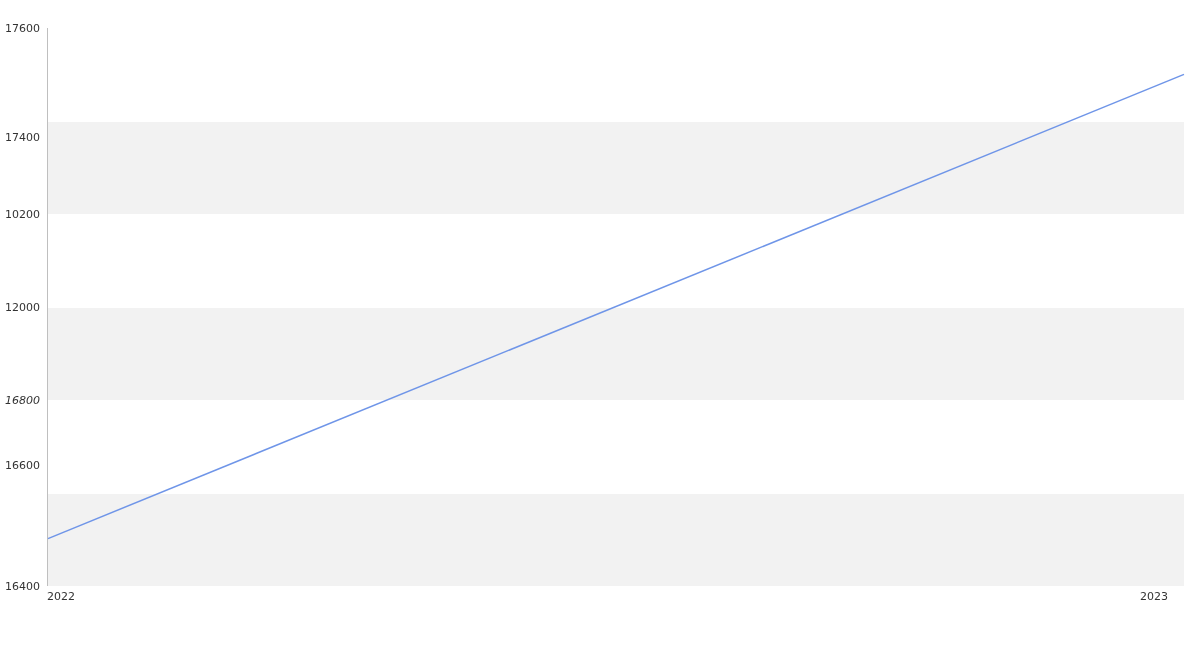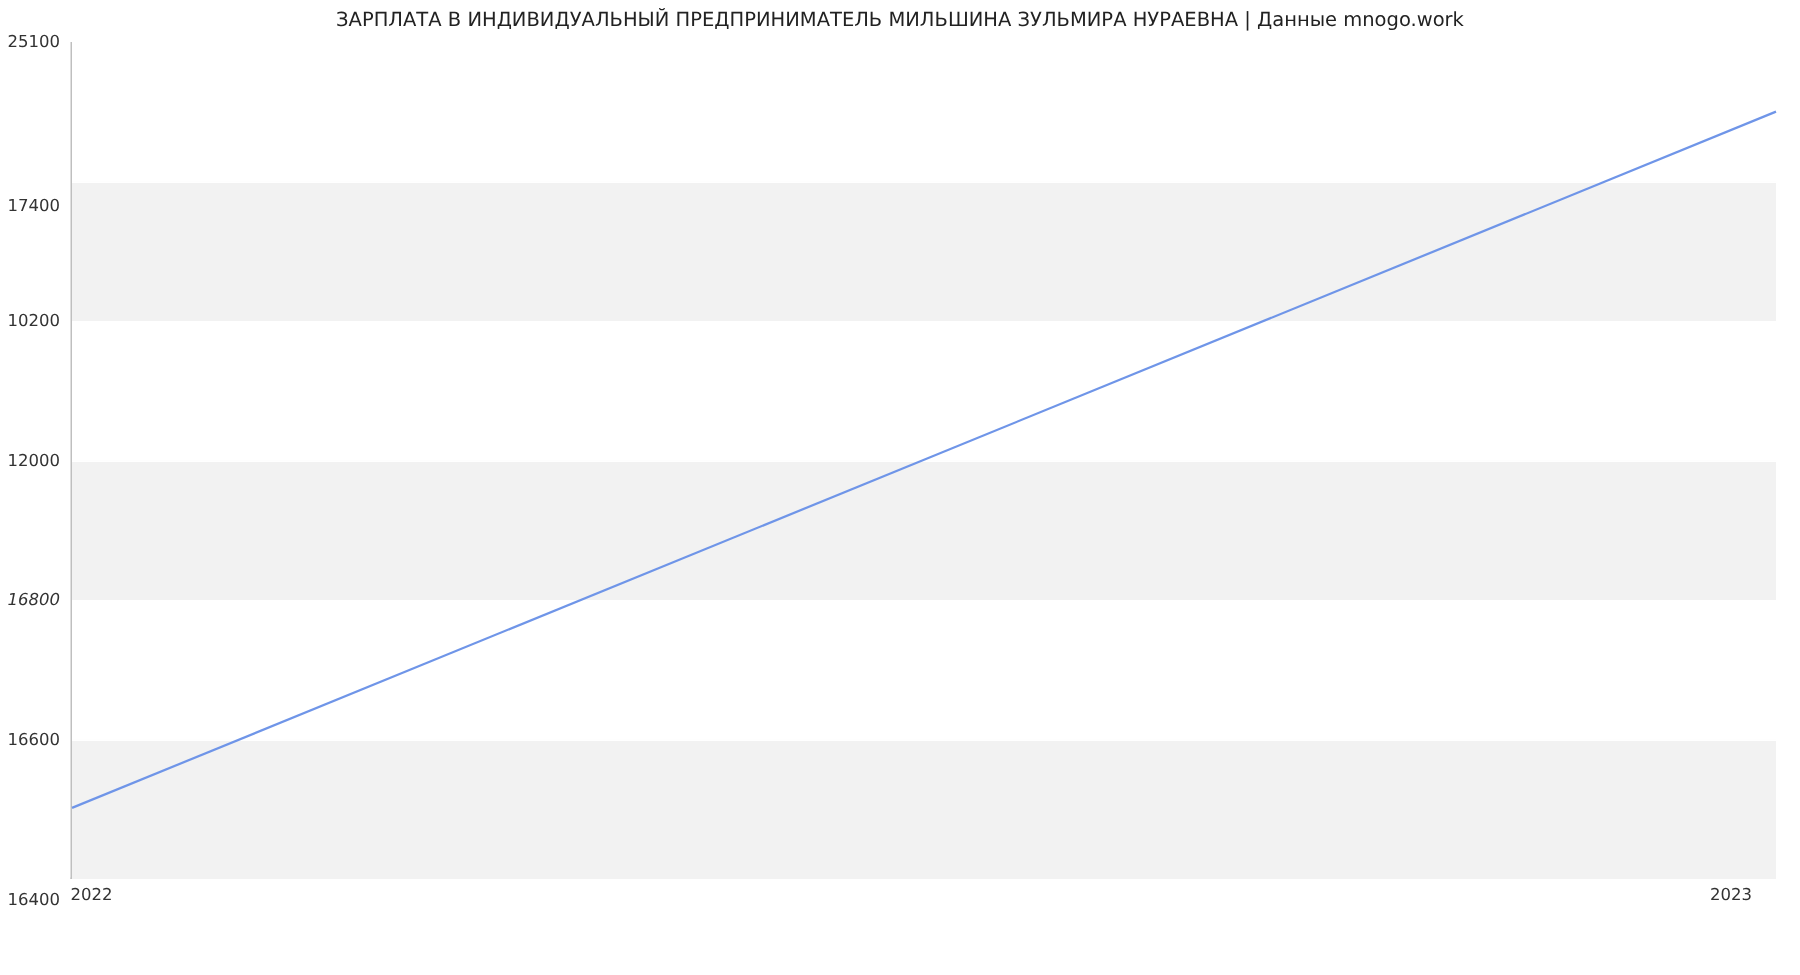--- a/index.html
+++ b/index.html
@@ -71,42 +71,41 @@
     width: 100%;
     height: 100%;
     overflow: visible;
   }
 </style>
 </head>
 <body>
 
 <div class="chart-wrap">
 
-  <div class="title">ЗАРПЛАТА В ИНДИВИДУАЛЬНЫЙ ПРЕДПРИНИМАТЕЛЬ МИЛЬШИНА ЗУЛЬМИРА НУРАЕВНА | Данные mnogo.work</div>
 
   <div class="plot">
     <div class="band" style="top: 465px; height: 93px; background: rgb(242, 242, 242);"></div>
       <div class="gridline" style="top: 465px;"></div>
       <div class="band" style="top: 372px; height: 93px; background: rgb(255, 255, 255);"></div>
       <div class="gridline" style="top: 372px;"></div>
       <div class="band" style="top: 279px; height: 93px; background: rgb(242, 242, 242);"></div>
       <div class="gridline" style="top: 279px;"></div>
       <div class="band" style="top: 186px; height: 93px; background: rgb(255, 255, 255);"></div>
       <div class="gridline" style="top: 186px;"></div>
       <div class="band" style="top: 93px; height: 93px; background: rgb(242, 242, 242);"></div>
       <div class="gridline" style="top: 93px;"></div>
       <div class="band" style="top: 0px; height: 93px; background: rgb(255, 255, 255);"></div>
       <div class="gridline" style="top: 0px;"></div>
       <svg class="line-layer" preserveAspectRatio="none" viewBox="0 0 1137 558">
         <path d="M0,511.5 L1137,46.5" fill="none" stroke="#6f95e8" stroke-width="1.5"></path>
       </svg>
   </div>
 
-<div class="ytick" style="top: 586px; margin-top: 14px;">16400</div>
-    <div class="ytick" style="top: 493px;">16600</div>
+<div class="ytick" style="top: 586px;">16400</div>
+    <div class="ytick" style="top: 465px;">16600</div>
     <div class="ytick" style="top: 400px; font-style: italic;">16800</div>
     <div class="ytick" style="top: 307px;">12000</div>
     <div class="ytick" style="top: 214px;">10200</div>
     <div class="ytick" style="top: 137px;">17400</div>
-    <div class="ytick" style="top: 28px;">25100</div>
+    <div class="ytick" style="top: 28px;">17600</div>
     <div class="xtick" style="left: 47px;">2022</div>
     <div class="xtick" style="left: 1140px; text-align: right; width: 28px;">2023</div>
   </div>
 
 </body></html>

